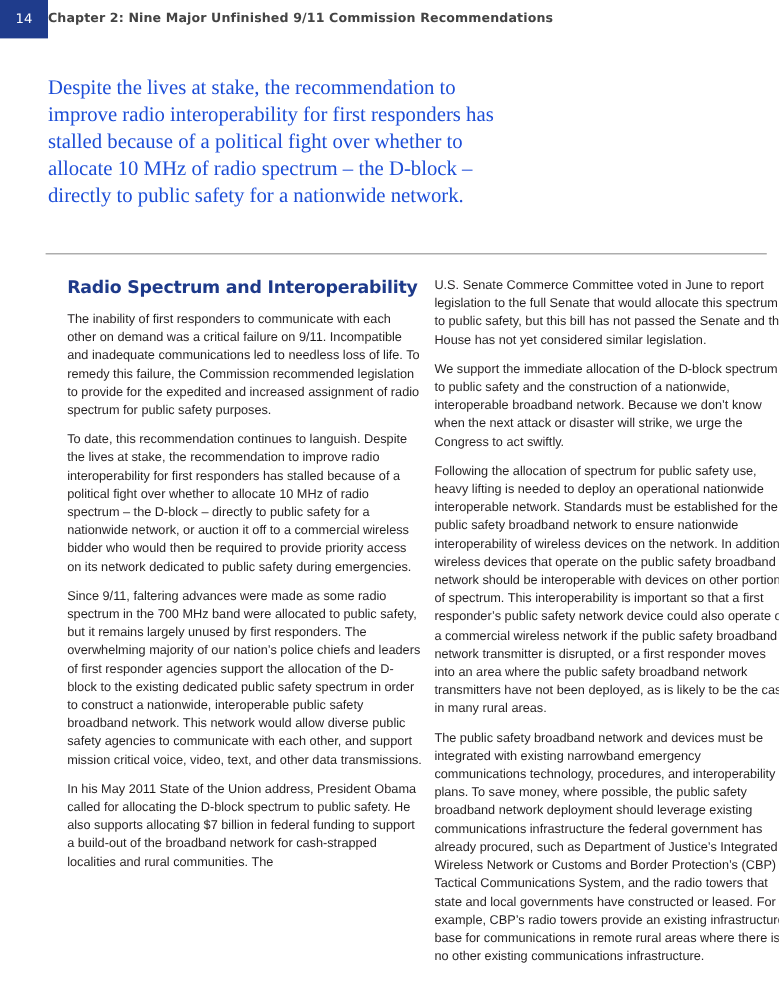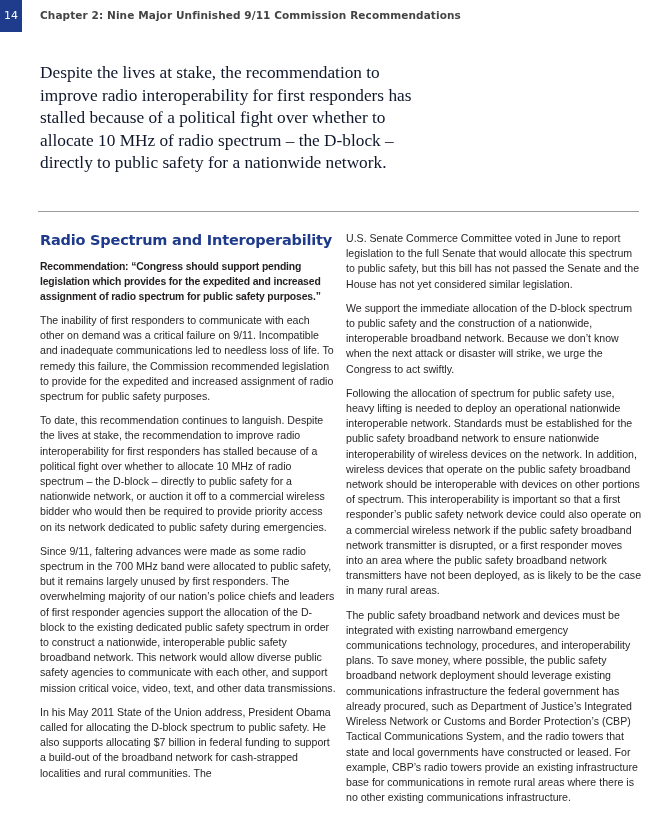--- a/index.html
+++ b/index.html
@@ -1,41 +1,40 @@
 <!DOCTYPE html>
 <html><head>
   <meta charset="utf-8">
   <style>
     html, body { margin: 0; padding: 0; background: #ffffff; }
     body { width: 649px; height: 835px; position: relative; overflow: hidden; font-family: "Liberation Sans", sans-serif; color: #231f20; }
-    .page-num { position: absolute; left: 0; top: 0; width: 22px; height: 32px; background: #1f3c8c; color: #fff; font-family: "DejaVu Sans", sans-serif; font-size: 11px; line-height: 32px; text-align: center; }
+    .page-num { position: absolute; left: 0; top: 0; width: 40px; height: 32px; background: #1f3c8c; color: #fff; font-family: "DejaVu Sans", sans-serif; font-size: 11px; line-height: 32px; text-align: center; }
     .running-head { position: absolute; left: 40px; top: 9px; font-family: "DejaVu Sans", sans-serif; font-size: 10.5px; color: #444; letter-spacing: 0.1px; font-weight: bold; }
-    .pull-quote { position: absolute; left: 40px; top: 62px; width: 380px; font-family: "Liberation Serif", serif; font-size: 17.3px; line-height: 22.6px; color: #0f172a; }
+    .pull-quote { position: absolute; left: 40px; top: 62px; width: 380px; font-family: "Liberation Serif", serif; font-size: 17.3px; line-height: 22.6px; color: #1d4ed8; }
     .rule { position: absolute; left: 38px; top: 211px; width: 601px; height: 1px; background: #9a9a9a; }
-    .col { position: absolute; font-size: 10.6px; line-height: 15.2px; color: #231f20; }
+    .col { position: absolute; font-size: 10.6px; line-height: 15.2px; color: #231f20; margin-left: 16px; }
     .col-left { left: 40px; top: 231px; width: 296px; }
     .col-right { left: 346px; top: 231px; width: 296px; }
     .section-title { font-family: "DejaVu Sans", sans-serif; font-weight: bold; font-size: 14.5px; color: #1e3a8a; margin: 0 0 10px 0; line-height: 18px; letter-spacing: -0.2px; }
     .recommendation { font-weight: bold; font-size: 10.4px; line-height: 15px; margin: 0 0 9px 0; letter-spacing: -0.15px; font-stretch: condensed; }
     p { margin: 0 0 9px 0; }
     .col-right p { margin-bottom: 9px; }
   </style>
 </head>
 <body>
 
 <div class="page-num">14</div>
 <div class="running-head">Chapter 2: Nine Major Unfinished 9/11 Commission Recommendations</div>
 
 <div class="pull-quote">Despite the lives at stake, the recommendation to improve radio interoperability for first responders has stalled because of a political fight over whether to allocate 10 MHz of radio spectrum – the D-block – directly to public safety for a nationwide network.</div>
 
 <div class="rule"></div>
 
 <div class="col col-left">
   <h2 class="section-title">Radio Spectrum and Interoperability</h2>
-  <p class="recommendation">Recommendation: “Congress should support pending legislation which provides for the expedited and increased assignment of radio spectrum for public safety purposes.”</p>
   <p>The inability of first responders to communicate with each other on demand was a critical failure on 9/11. Incompatible and inadequate communications led to needless loss of life. To remedy this failure, the Commission recommended legislation to provide for the expedited and increased assignment of radio spectrum for public safety purposes.</p>
   <p>To date, this recommendation continues to languish. Despite the lives at stake, the recommendation to improve radio interoperability for first responders has stalled because of a political fight over whether to allocate 10 MHz of radio spectrum – the D-block – directly to public safety for a nationwide network, or auction it off to a commercial wireless bidder who would then be required to provide priority access on its network dedicated to public safety during emergencies.</p>
   <p>Since 9/11, faltering advances were made as some radio spectrum in the 700 MHz band were allocated to public safety, but it remains largely unused by first responders. The overwhelming majority of our nation’s police chiefs and leaders of first responder agencies support the allocation of the D-block to the existing dedicated public safety spectrum in order to construct a nationwide, interoperable public safety broadband network. This network would allow diverse public safety agencies to communicate with each other, and support mission critical voice, video, text, and other data transmissions.</p>
   <p>In his May 2011 State of the Union address, President Obama called for allocating the D-block spectrum to public safety. He also supports allocating $7 billion in federal funding to support a build-out of the broadband network for cash-strapped localities and rural communities. The</p>
 </div>
 
 <div class="col col-right">
   <p>U.S. Senate Commerce Committee voted in June to report legislation to the full Senate that would allocate this spectrum to public safety, but this bill has not passed the Senate and the House has not yet considered similar legislation.</p>
   <p>We support the immediate allocation of the D-block spectrum to public safety and the construction of a nationwide, interoperable broadband network. Because we don’t know when the next attack or disaster will strike, we urge the Congress to act swiftly.</p>
   <p>Following the allocation of spectrum for public safety use, heavy lifting is needed to deploy an operational nationwide interoperable network. Standards must be established for the public safety broadband network to ensure nationwide interoperability of wireless devices on the network. In addition, wireless devices that operate on the public safety broadband network should be interoperable with devices on other portions of spectrum. This interoperability is important so that a first responder’s public safety network device could also operate on a commercial wireless network if the public safety broadband network transmitter is disrupted, or a first responder moves into an area where the public safety broadband network transmitters have not been deployed, as is likely to be the case in many rural areas.</p>

